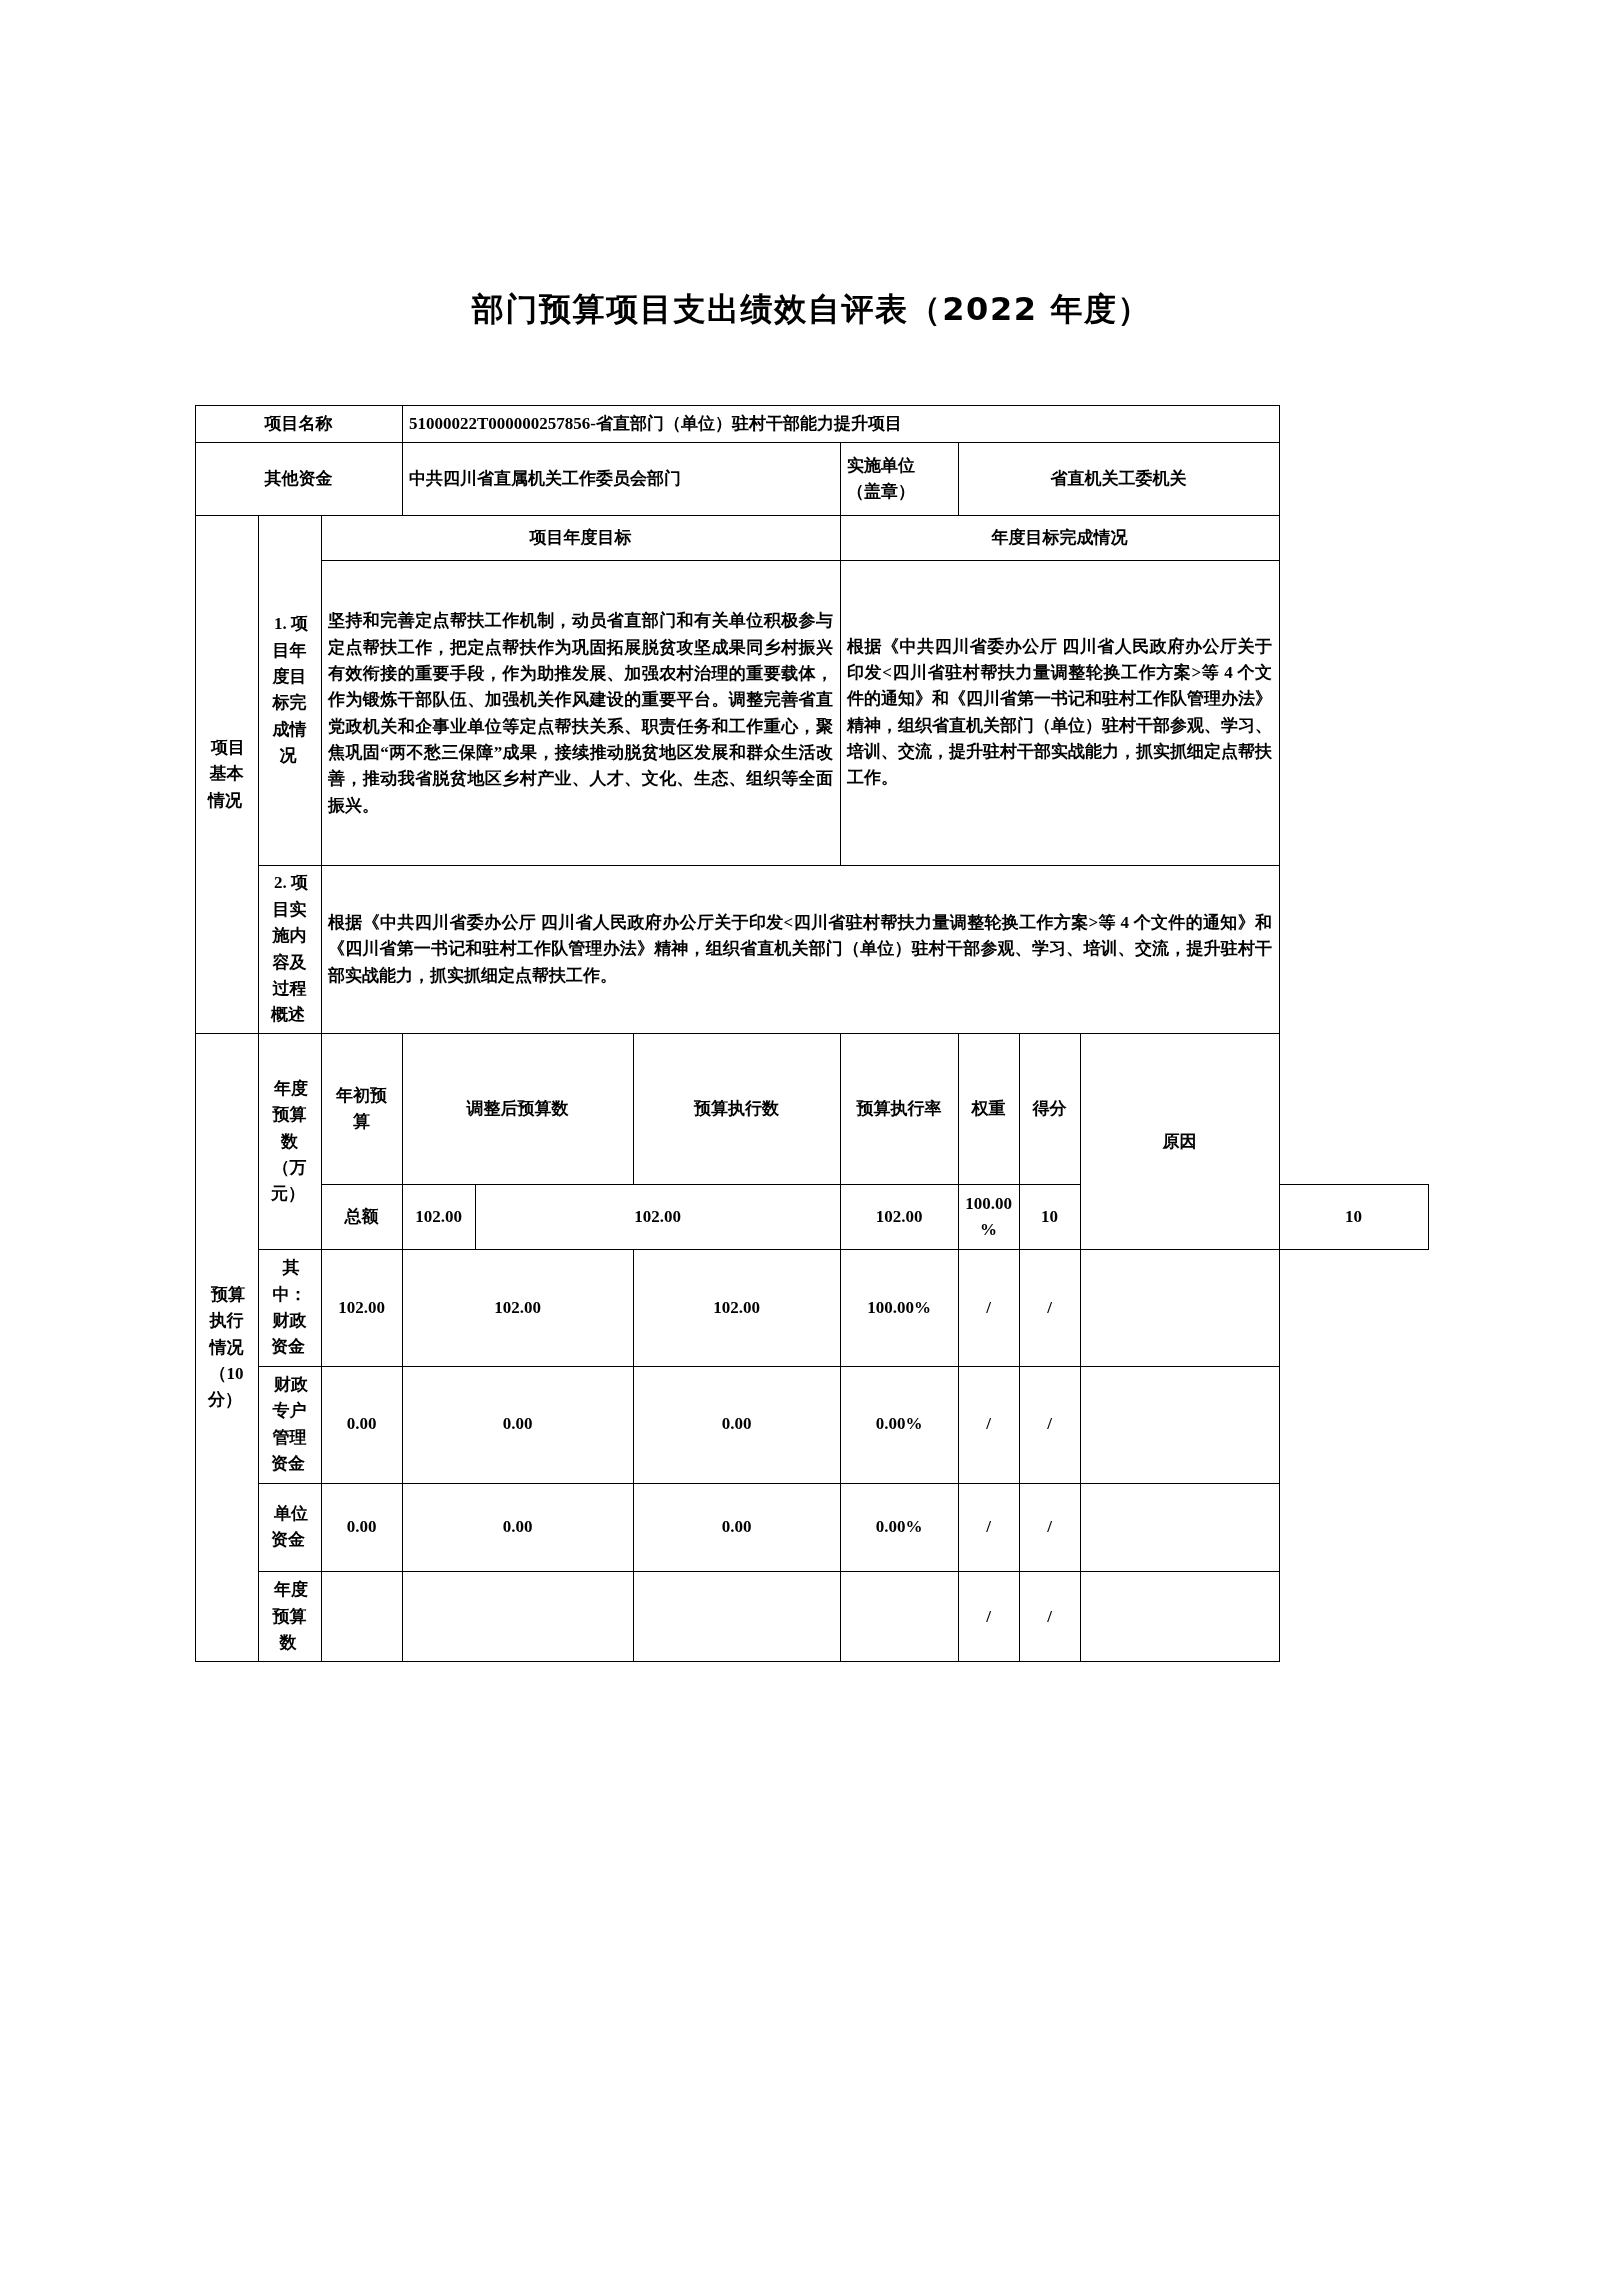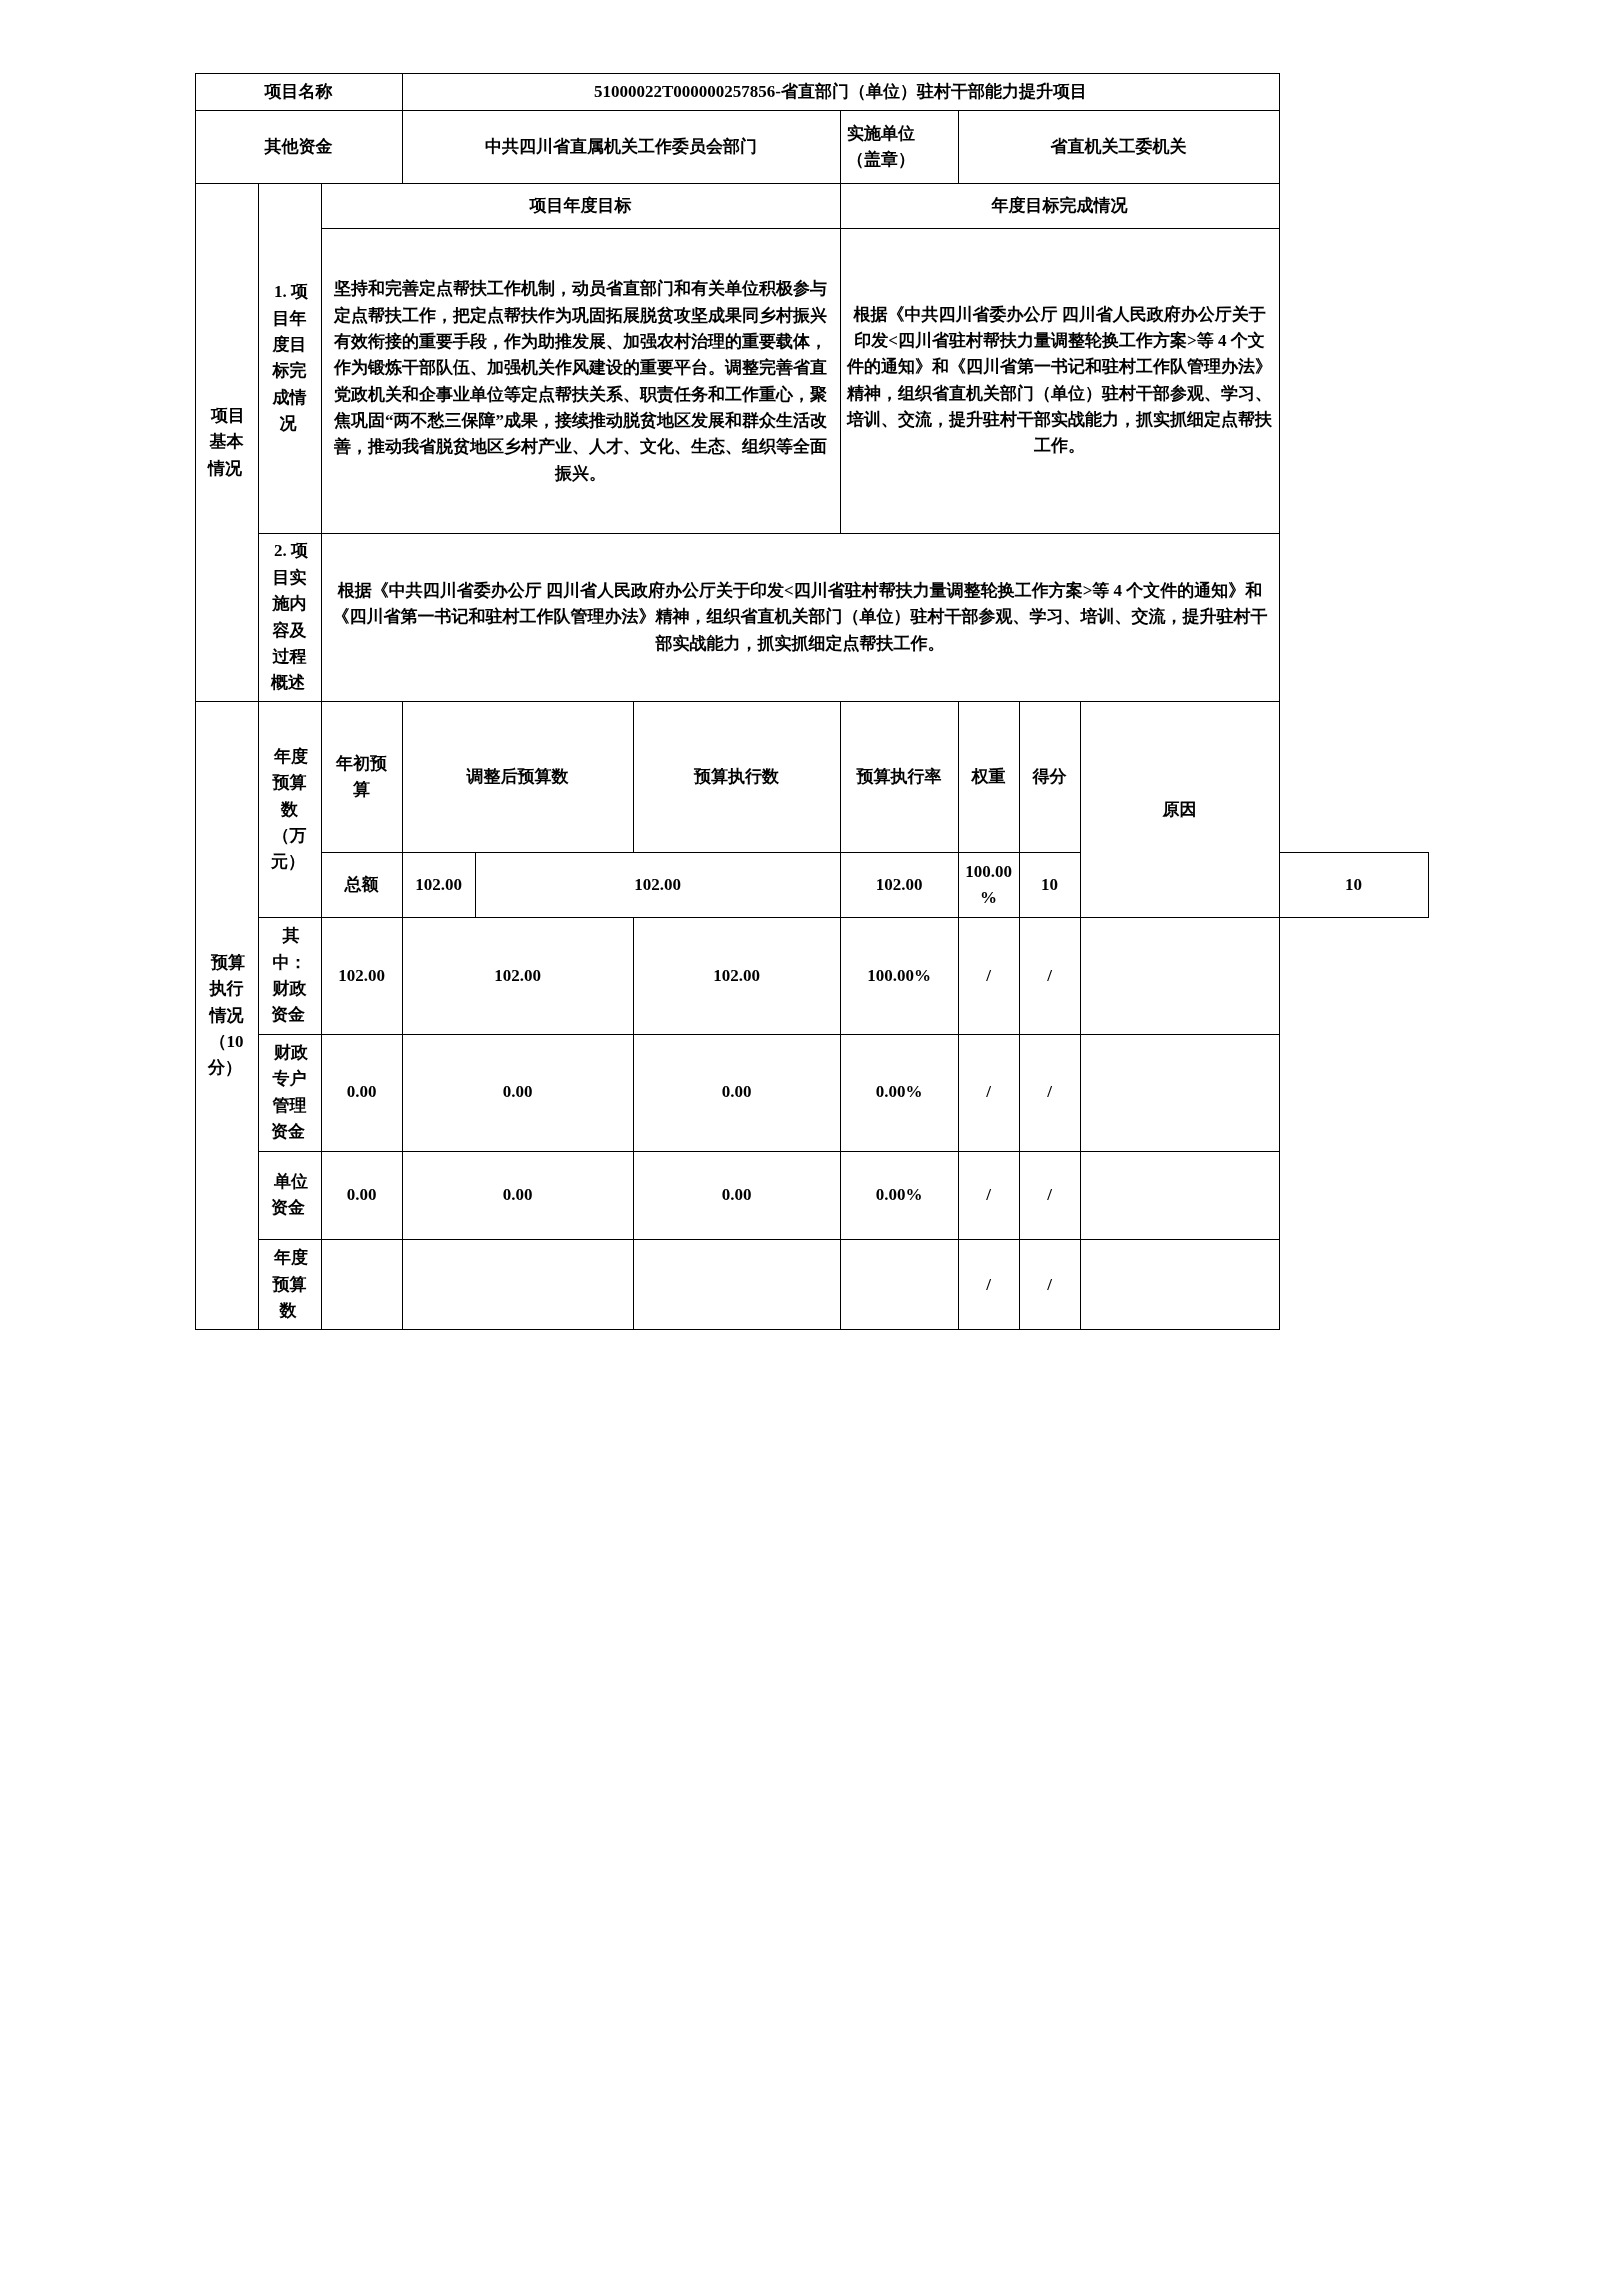--- a/index.html
+++ b/index.html
@@ -48,35 +48,36 @@
   }
   .c { text-align: center; }
   .l { text-align: left; }
   .just {
     text-align: justify;
     text-justify: inter-ideograph;
     line-height: 1.72;
   }
   .vmid { vertical-align: middle; }
   .vtop { vertical-align: top; }
-  .pad-l { padding-left: 9.7px; padding-right: 9.7px; text-align: center; }
+  .pad-l { padding-left: 9.7px; padding-right: 9.7px; }
   .narrow-label {
     text-align: center;
     line-height: 1.35;
     padding-left: 3.2px;
     padding-right: 3.2px;
     margin-top: 40px;
   }
   .num { font-family: "Liberation Serif", serif; }
 </style>
 </head>
 <body>
 
 <div class="page">
 
+  <div class="title">部门预算项目支出绩效自评表（2022 年度）</div>
 
   <table class="main">
     <colgroup>
       <col style="width:63px">
       <col style="width:63px">
       <col style="width:81px">
       <col style="width:73px">
       <col style="width:158px">
       <col style="width:207px">
       <col style="width:118px">

